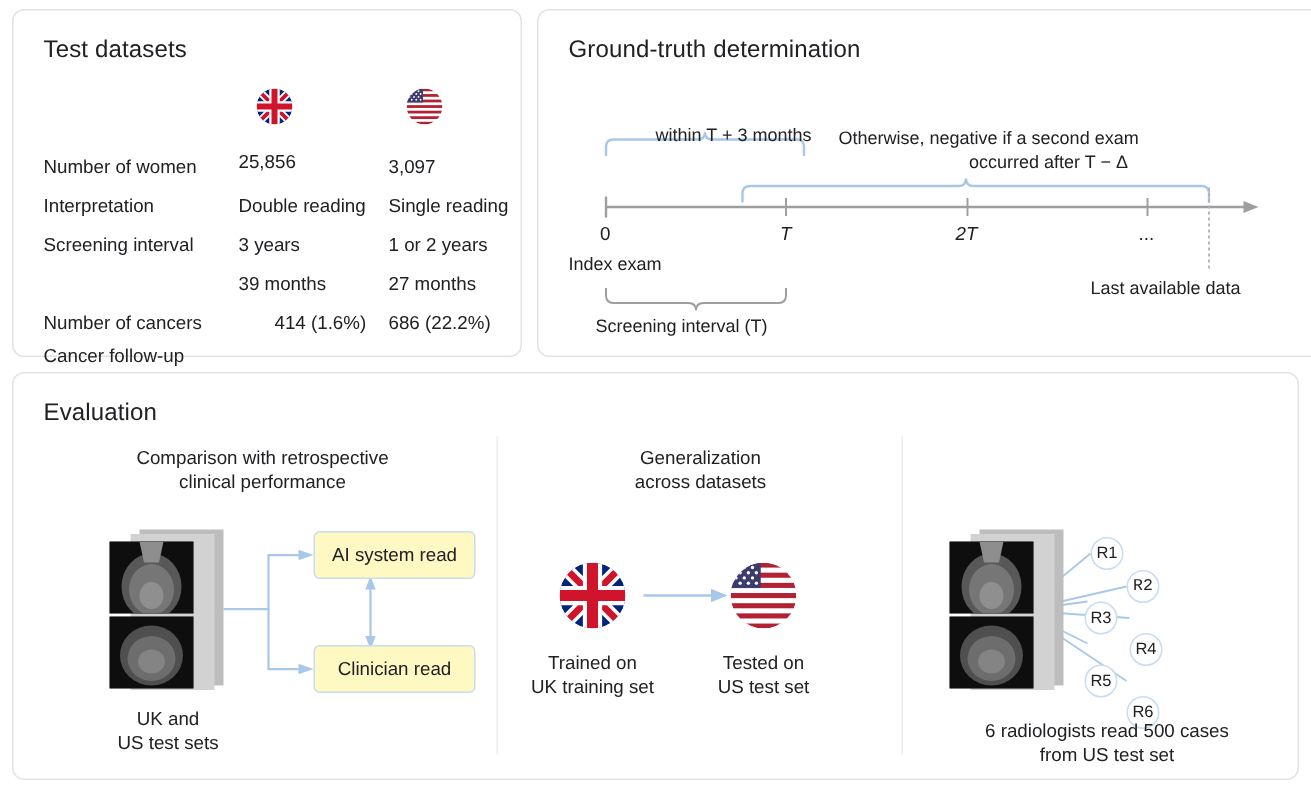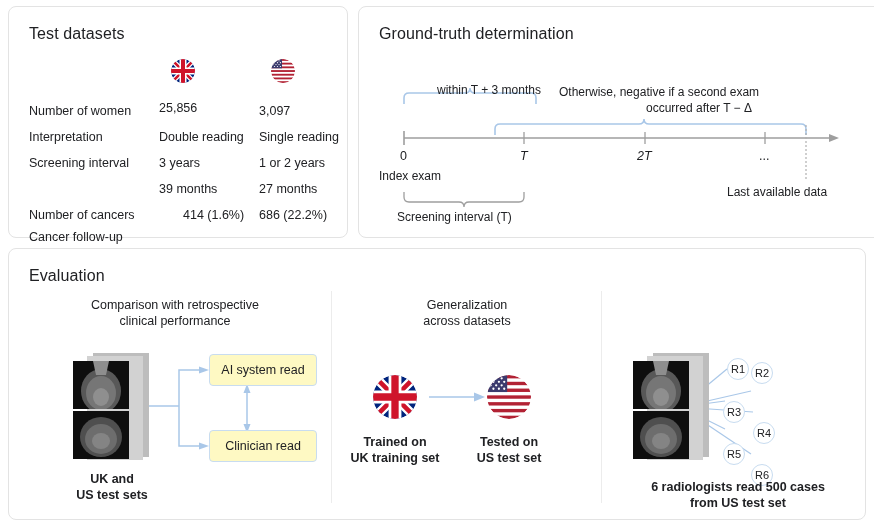--- a/index.html
+++ b/index.html
@@ -36,21 +36,21 @@
   .tl-tick-label{position:absolute;font-size:12.5px;color:#202124;white-space:nowrap;}
   .ital{font-style:italic;}
 
   
   .col-title{
     position:absolute;font-size:12.5px;color:#202124;text-align:center;
     line-height:16px;white-space:pre-line;
   }
   .col-caption{
     position:absolute;font-size:12.5px;color:#202124;text-align:center;
-    line-height:16px;white-space:pre-line;font-weight:bold;
+    line-height:16px;white-space:pre-line;
   }
   .divider{position:absolute;width:1px;background:#ececec;}
 
   .readbox{
     position:absolute;border:1px solid #c8dcf0;border-radius:4px;background:#fef9c3;
     font-size:12.5px;color:#202124;display:flex;align-items:center;
     justify-content:center;box-sizing:border-box;
   }
 
   .mammo-stack{position:absolute;}
@@ -318,21 +318,21 @@
       <svg width="56" height="48" viewBox="0 0 56 48">
         <rect width="56" height="48" fill="#0e0e0e"></rect>
         <ellipse cx="28" cy="26" rx="21" ry="20" fill="#4f4f4f"></ellipse>
         <ellipse cx="28" cy="28" rx="16" ry="15" fill="#6d6d6d"></ellipse>
         <ellipse cx="28" cy="30" rx="9" ry="8" fill="#848484"></ellipse>
       </svg>
     </div>
   </div>
 
   <div class="rcircle" style="left:718px;top:109px;">R1</div>
-  <div class="rcircle" style="left:742px;top:113px;">R2</div>
+  <div class="rcircle" style="left:742px;top:131px;font-family:Liberation Mono, monospace;">R2</div>
   <div class="rcircle" style="left:714px;top:152px;">R3</div>
   <div class="rcircle" style="left:744px;top:173px;">R4</div>
   <div class="rcircle" style="left:714px;top:194px;">R5</div>
   <div class="rcircle" style="left:742px;top:215px;">R6</div>
 
   <div class="col-caption" style="left:598px;top:230px;width:262px;">6 radiologists read 500 cases
 from US test set</div>
 </div>
 
 </body></html>

